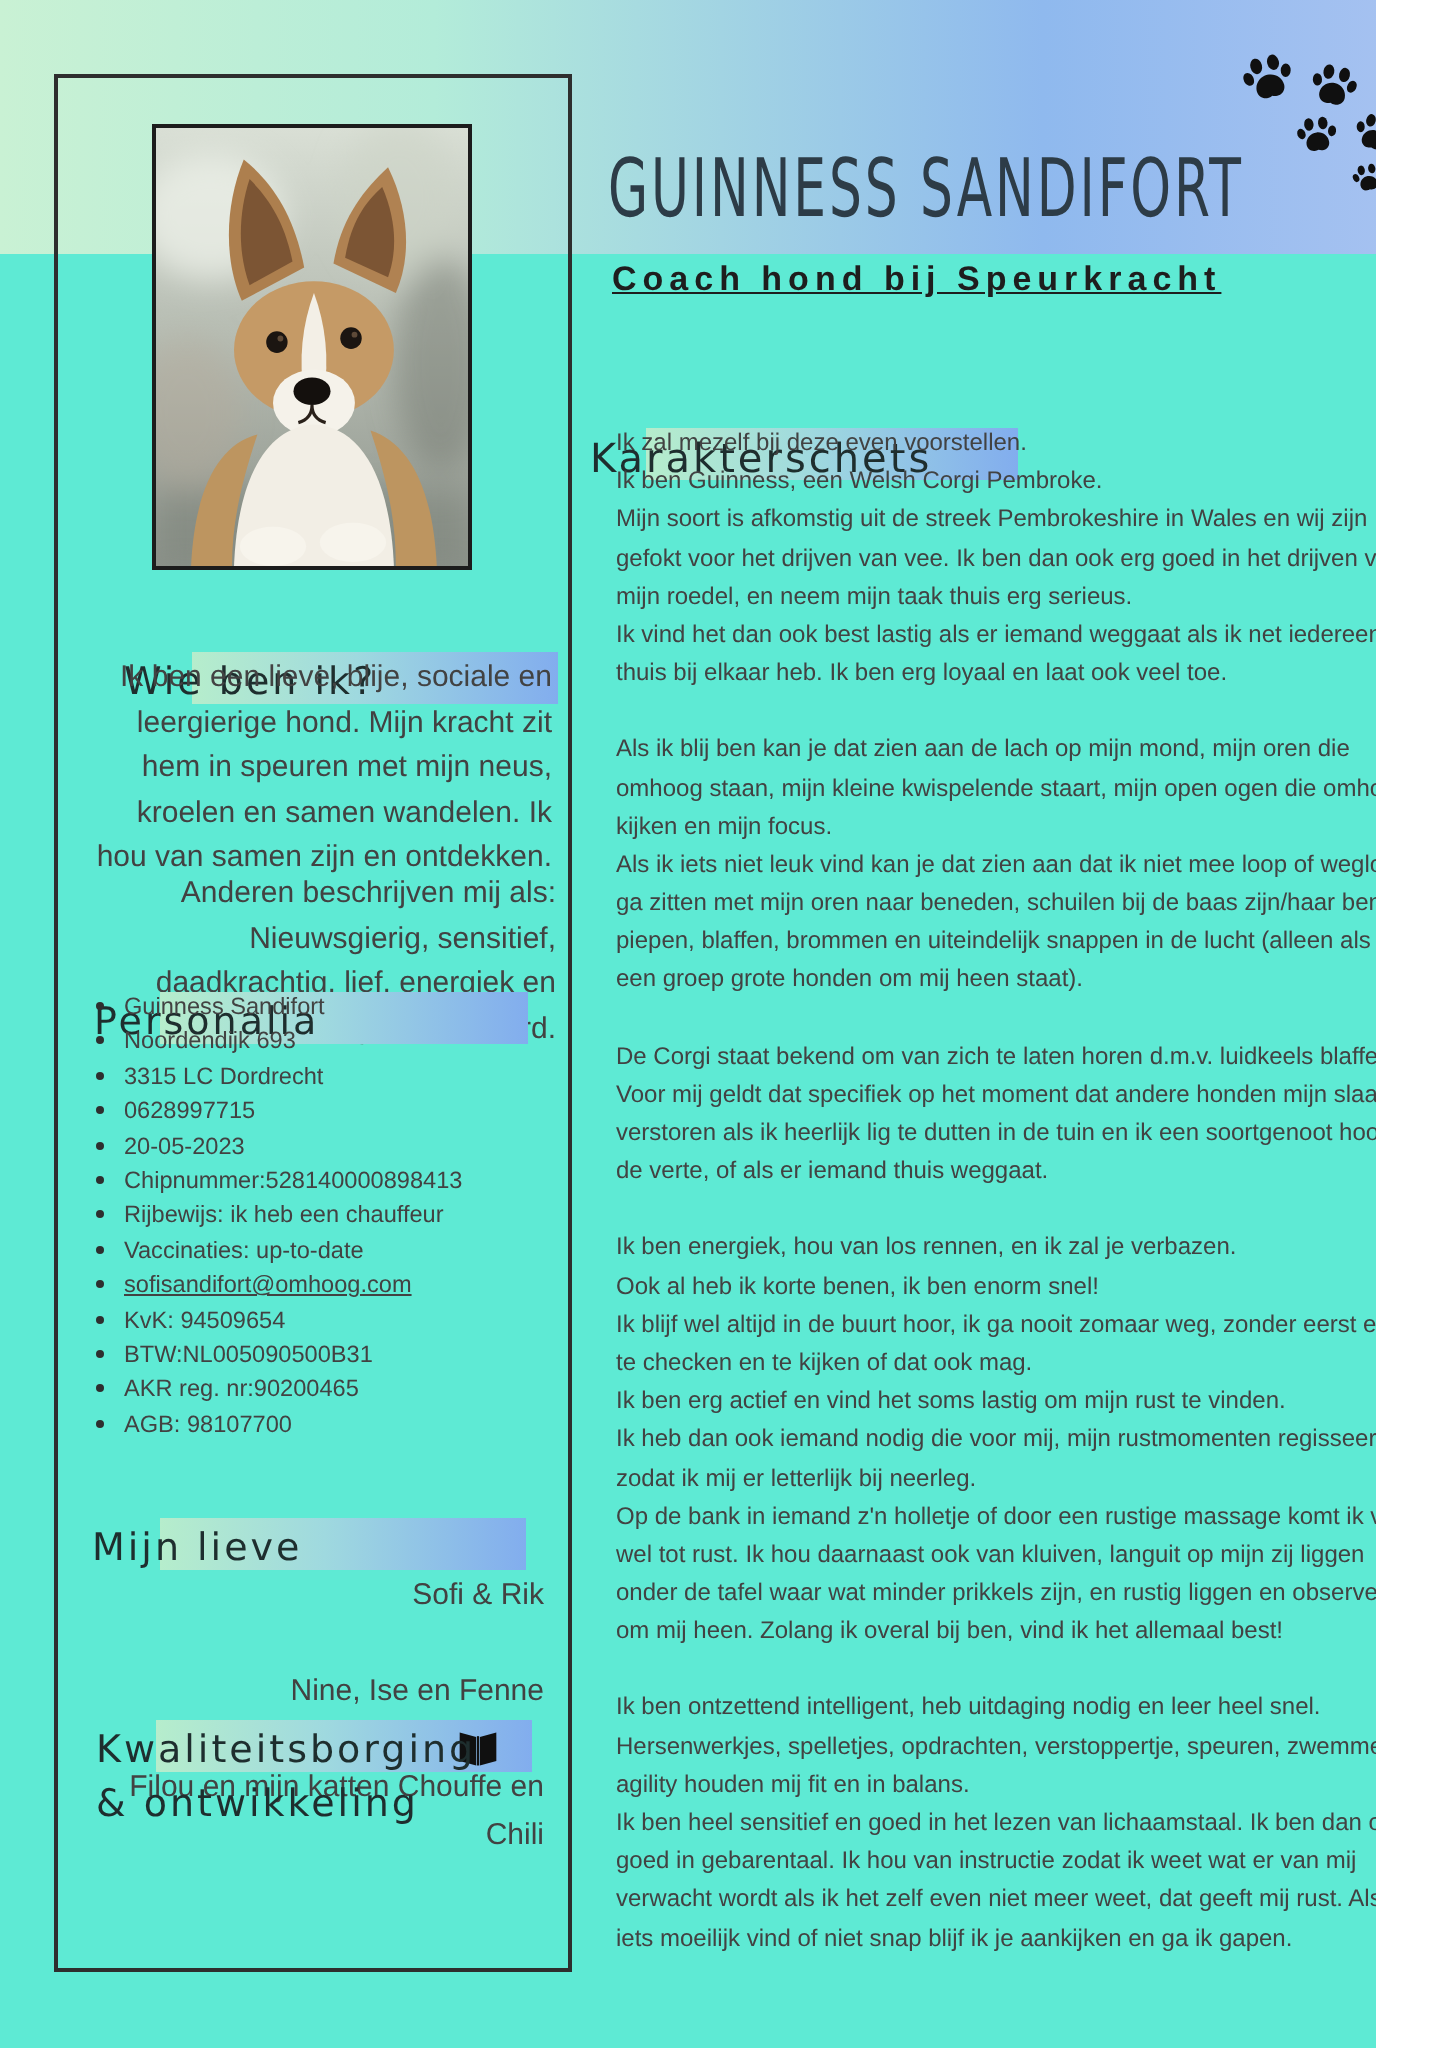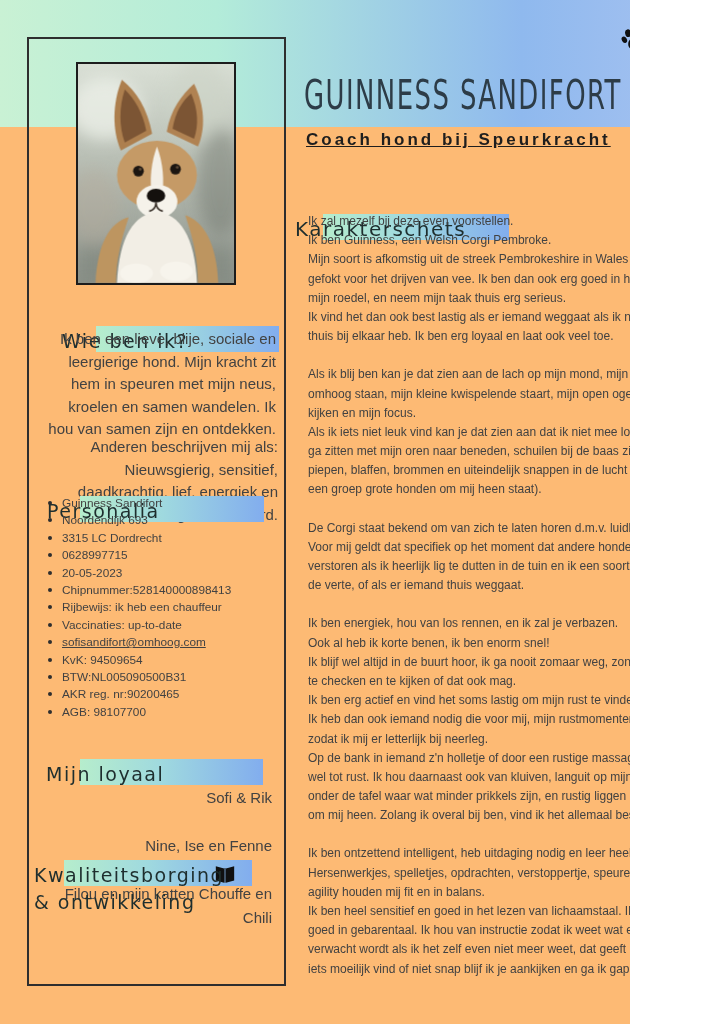--- a/index.html
+++ b/index.html
@@ -1,16 +1,16 @@
 <!DOCTYPE html>
 <html><head>
 <meta charset="utf-8">
 <style>
   html,body{margin:0;padding:0;background:#ffffff;}
-  .page{position:relative;width:630px;height:1024px;background:#fdba74;overflow:hidden;
+  .page{position:relative;width:688px;height:1024px;background:#5eead4;overflow:hidden;
         font-family:"Liberation Sans",sans-serif;}
   
   .top-band{position:absolute;left:0;top:0;width:724px;height:127px;
     background:linear-gradient(90deg,#c9f1d4 0%,#b3ecd9 30%,#8fb9ee 72%,#a9c3f1 100%);}
   
   .paw{position:absolute;}
   .paw svg{display:block;width:100%;height:100%;fill:#101010;}
   
   .title{position:absolute;left:304px;top:72px;font-family:"DejaVu Sans",sans-serif;
     font-size:36px;font-weight:400;letter-spacing:2px;color:#2d3c47;white-space:nowrap;
@@ -179,29 +179,29 @@
     <li>Vaccinaties: up-to-date</li>
     <li class="email">sofisandifort@omhoog.com</li>
     <li>KvK: 94509654</li>
     <li>BTW:NL005090500B31</li>
     <li>AKR reg. nr:90200465</li>
     <li>AGB: 98107700</li>
   </ul>
 
   <div class="sec-h" style="left:46px;top:729px;">
     <i class="hbar" style="left:34px;width:183px;"></i>
-    <span class="txt">Mijn loyaal</span>
+    <span class="txt">Mijn lieve</span>
   </div>
   <div class="btxt" style="left:40px;top:762px;width:232px;line-height:1.6;">
     <div>Sofi &amp; Rik</div>
     <div>Nine, Ise en Fenne</div>
     <div>Filou en mijn katten Chouffe en Chili</div>
   </div>
 
-  <div class="sec-h" style="left:34px;top:830px;">
+  <div class="sec-h" style="left:48px;top:830px;">
     <i class="hbar" style="left:30px;width:188px;"></i>
     <span class="book" style="left:180px;top:3px;">
       <svg viewBox="0 0 24 20">
           <path d="M2 1 L11 3.5 L11 19 L2 16.5 Z"></path>
           <path d="M22 1 L13 3.5 L13 19 L22 16.5 Z"></path>
           <rect x="11.4" y="3" width="1.2" height="16"></rect>
         </svg>
     </span>
     <span class="txt">Kwaliteitsborging</span><br>
     <span class="txt">&amp; ontwikkeling</span>

